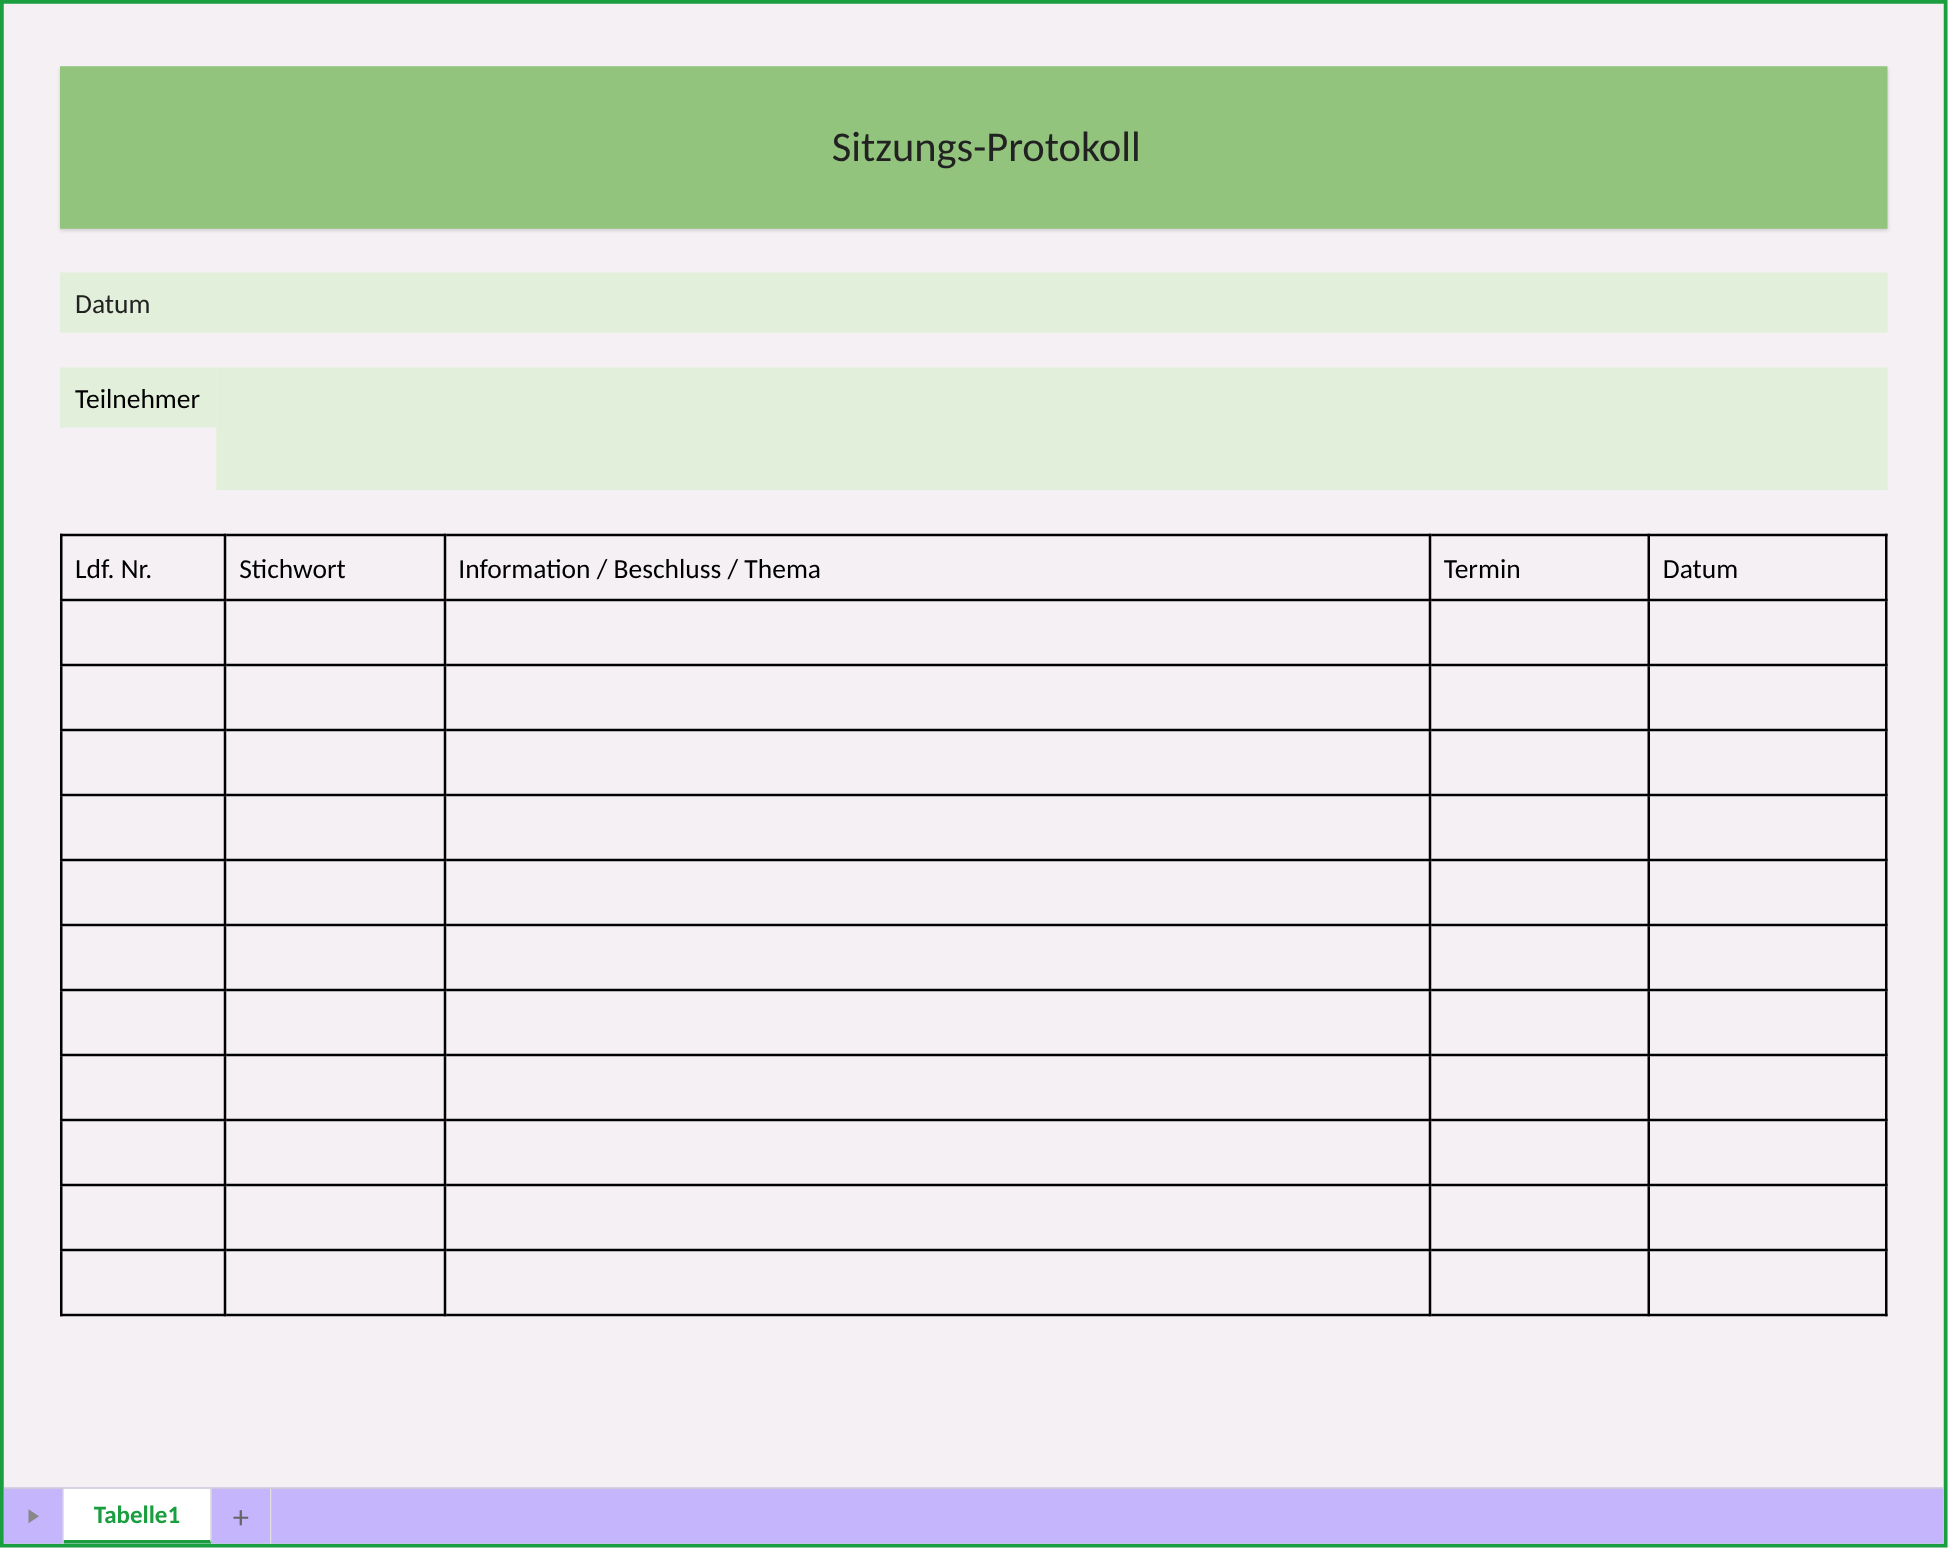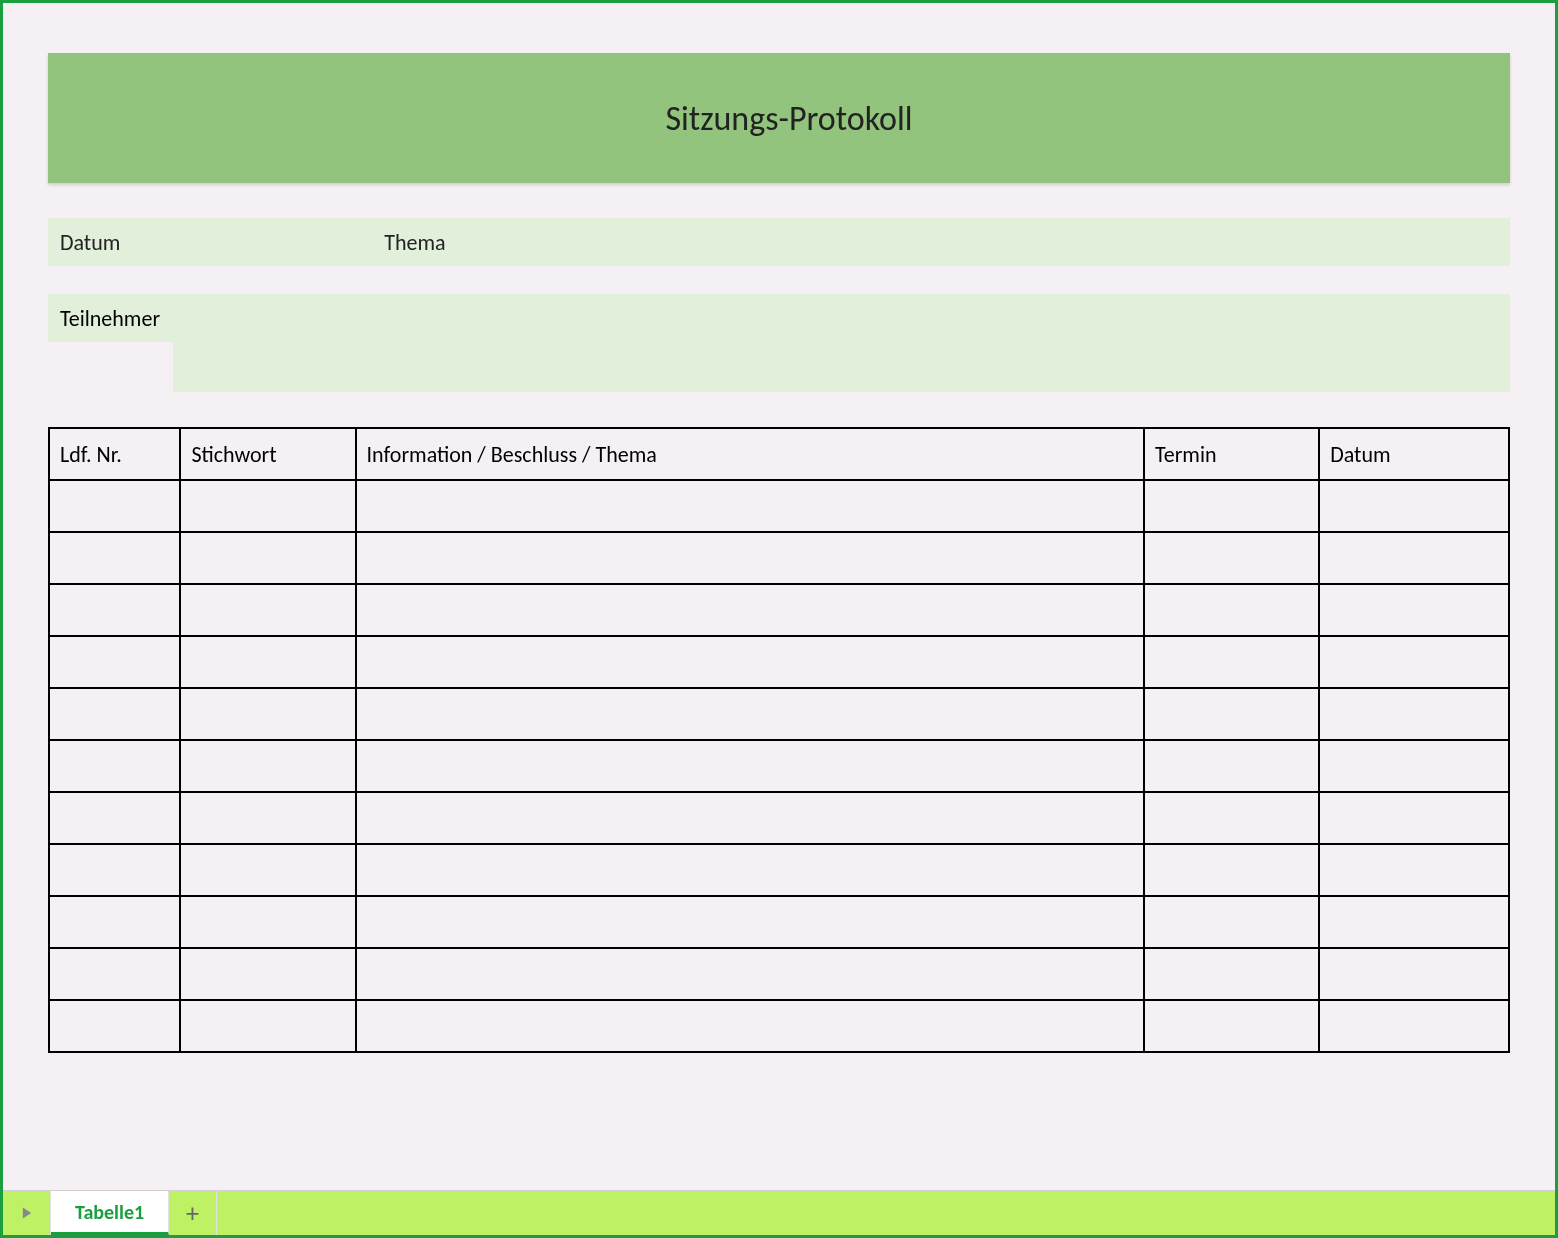--- a/index.html
+++ b/index.html
@@ -81,21 +81,21 @@
     .col-stich { width: 12%; }
     .col-info { width: 54%; }
     .col-betrifft { width: 12%; }
     .col-termin { width: 13%; }
     .bottom-bar {
       position: absolute;
       bottom: 0;
       left: 0;
       right: 0;
       height: 45px;
-      background: #bef264;
+      background: #c4b5fd;
       border-top: 1px solid #d0d0d0;
       display: flex;
       align-items: stretch;
     }
     .nav-btn {
       width: 48px;
       display: flex;
       align-items: center;
       justify-content: center;
       color: #888;
@@ -128,21 +128,20 @@
 <body>
 
 <div class="sheet-area">
 
   <div class="title-banner">
     <span>Sitzungs-Protokoll</span>
   </div>
 
   <div class="meta-row">
     <div class="cell-datum">Datum</div>
-    <div class="cell-thema">Thema</div>
   </div>
 
   <div class="teilnehmer-block">
     <div class="teilnehmer-label">Teilnehmer</div>
     <div class="teilnehmer-body"></div>
   </div>
 
   <table class="main-table">
     <colgroup>
       <col class="col-nr">

